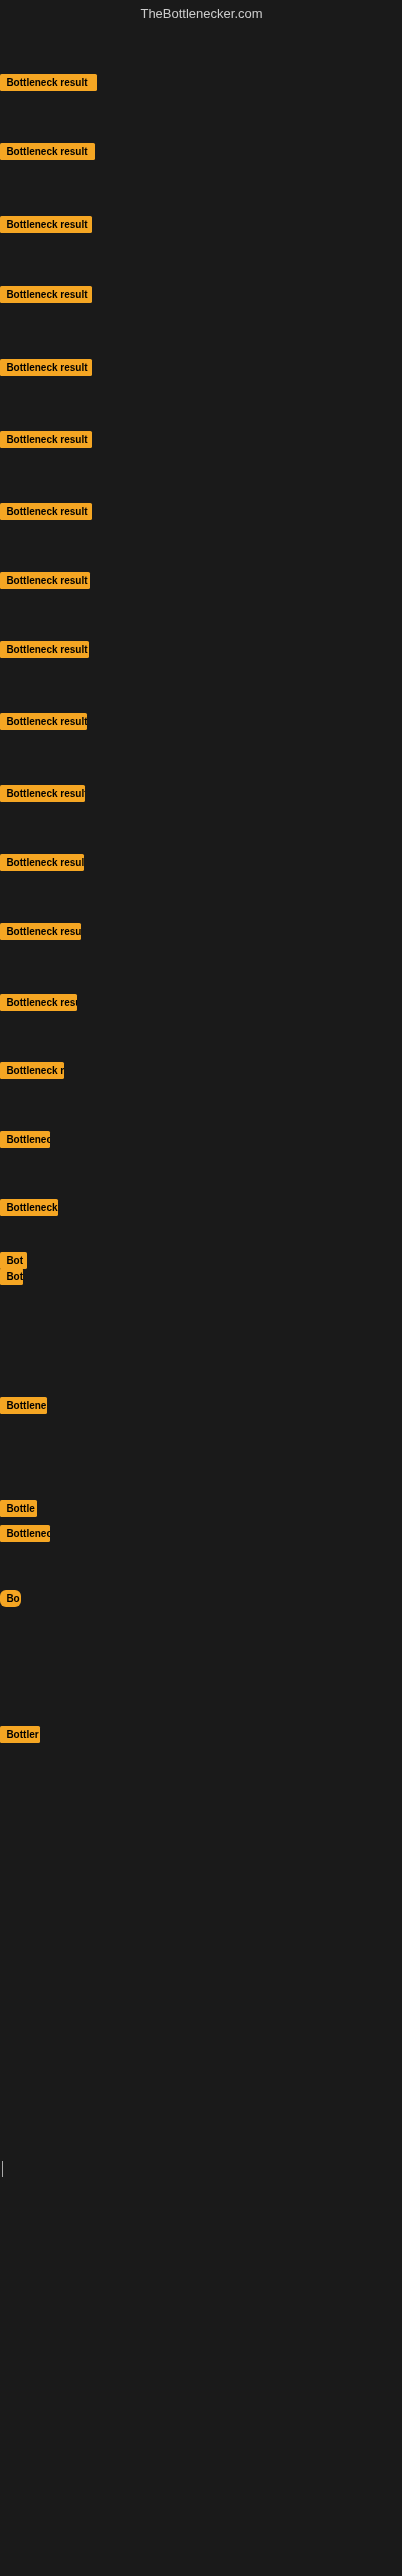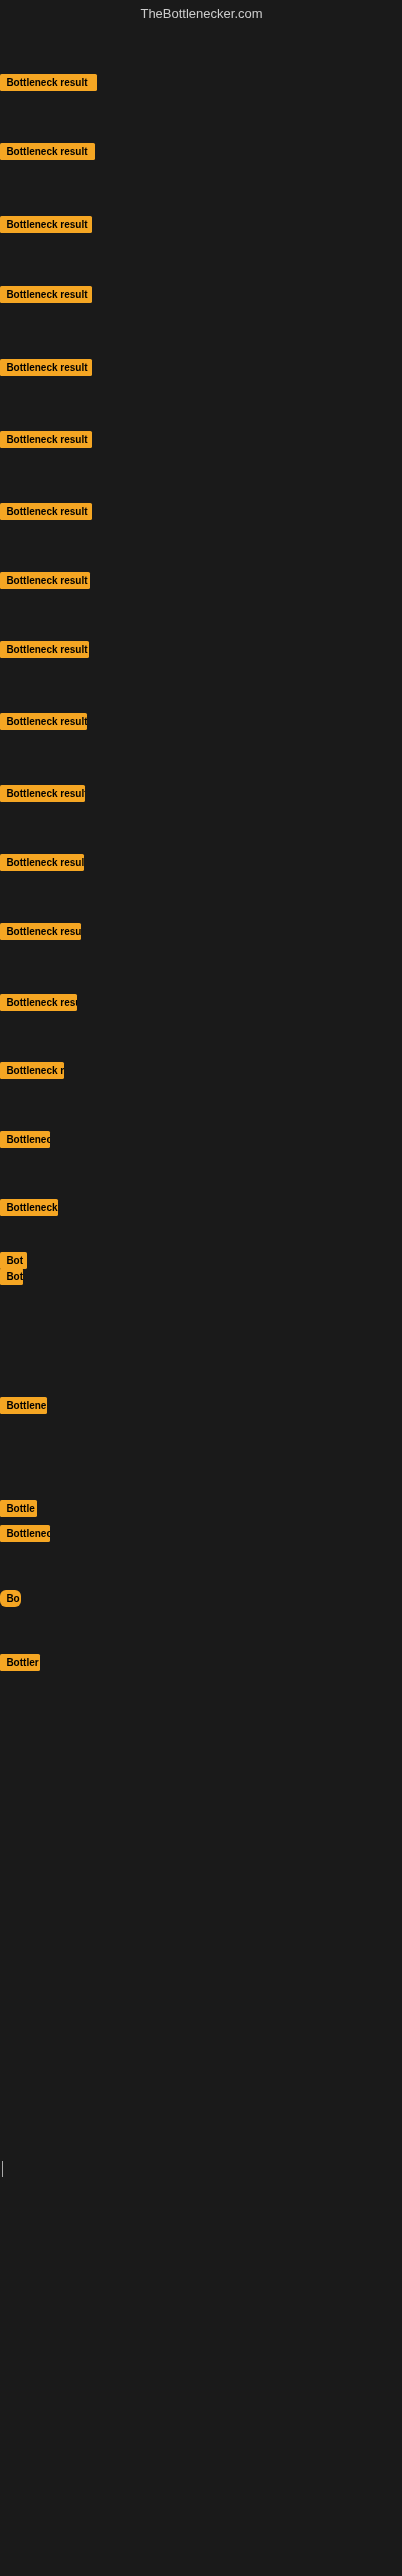--- a/index.html
+++ b/index.html
@@ -67,16 +67,16 @@
     <div class="bottleneck-item" style="top: 966px; max-width: 77px; width: 77px;">Bottleneck result</div>
     <div class="bottleneck-item" style="top: 1034px; max-width: 64px; width: 64px;">Bottleneck re</div>
     <div class="bottleneck-item" style="top: 1103px; max-width: 50px; width: 50px;">Bottlenec</div>
     <div class="bottleneck-item" style="top: 1171px; max-width: 58px; width: 58px;">Bottleneck r</div>
     <div class="bottleneck-item" style="top: 1240px; max-width: 43px; width: 23px;">Bottlen</div>
     <div class="bottleneck-item" style="top: 1224px; max-width: 27px; width: 27px;">Bot</div>
     <div class="bottleneck-item" style="top: 1369px; max-width: 47px; width: 47px;">Bottlene</div>
     <div class="bottleneck-item" style="top: 1433px; max-width: 37px; width: 37px; margin-top: 39px;">Bottle</div>
     <div class="bottleneck-item" style="top: 1497px; max-width: 50px; width: 50px;">Bottlenec</div>
     <div class="bottleneck-item" style="top: 1562px; max-width: 21px; width: 21px; border-radius: 6px;">Bo</div>
-    <div class="bottleneck-item" style="top: 1626px; max-width: 40px; width: 40px;">Bottler</div>
+    <div class="bottleneck-item" style="top: 1698px; max-width: 40px; width: 40px;">Bottler</div>
     <div class="cursor-line" style="top: 2133px;"></div>
   </div>
 
 
 </body></html>

